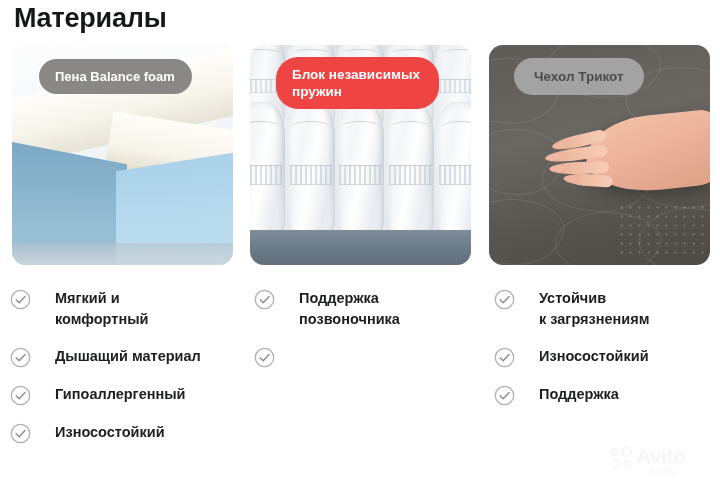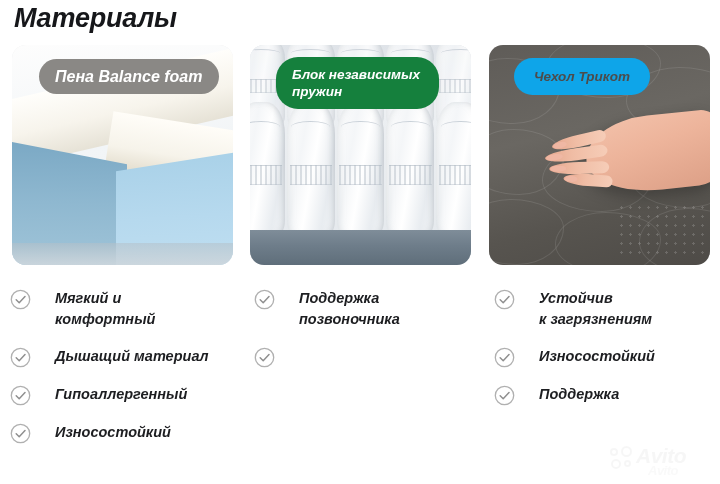--- a/index.html
+++ b/index.html
@@ -10,21 +10,20 @@
     overflow: hidden;
     background: #ffffff;
     font-family: "Liberation Sans", sans-serif;
   }
 
   #page {
     position: relative;
     width: 720px;
     height: 484px;
     background: #ffffff;
-    font-style: italic;
   }
 
   
   .page-title {
     position: absolute;
     left: 14px;
     top: 2px;
     font-size: 27px;
     font-weight: bold;
     color: #16171a;
@@ -210,34 +209,34 @@
     display: inline-block;
     border-radius: 22px;
     font-weight: bold;
     line-height: 17px;
   }
   .badge.b1 {
     left: 27px; top: 14px;
     padding: 9px 17px 9px 16px;
     background: #8a8885;
     color: #ffffff;
-    font-size: 16px;
+    font-size: 13px;
   }
   .badge.b2 {
     left: 26px; top: 12px;
     width: 163px;
     padding: 9px 16px;
-    background: #15803d;
+    background: #ef4444;
     color: #ffffff;
     font-size: 13.5px;
   }
   .badge.b3 {
     left: 25px; top: 13px;
     padding: 10px 20px;
-    background: #0ea5e9;
+    background: #a3a3a3;
     color: #4c4c4c;
     font-size: 13.5px;
   }
 
   
   .features {
     position: absolute;
     left: 0;
     top: 288px;
     width: 720px;

